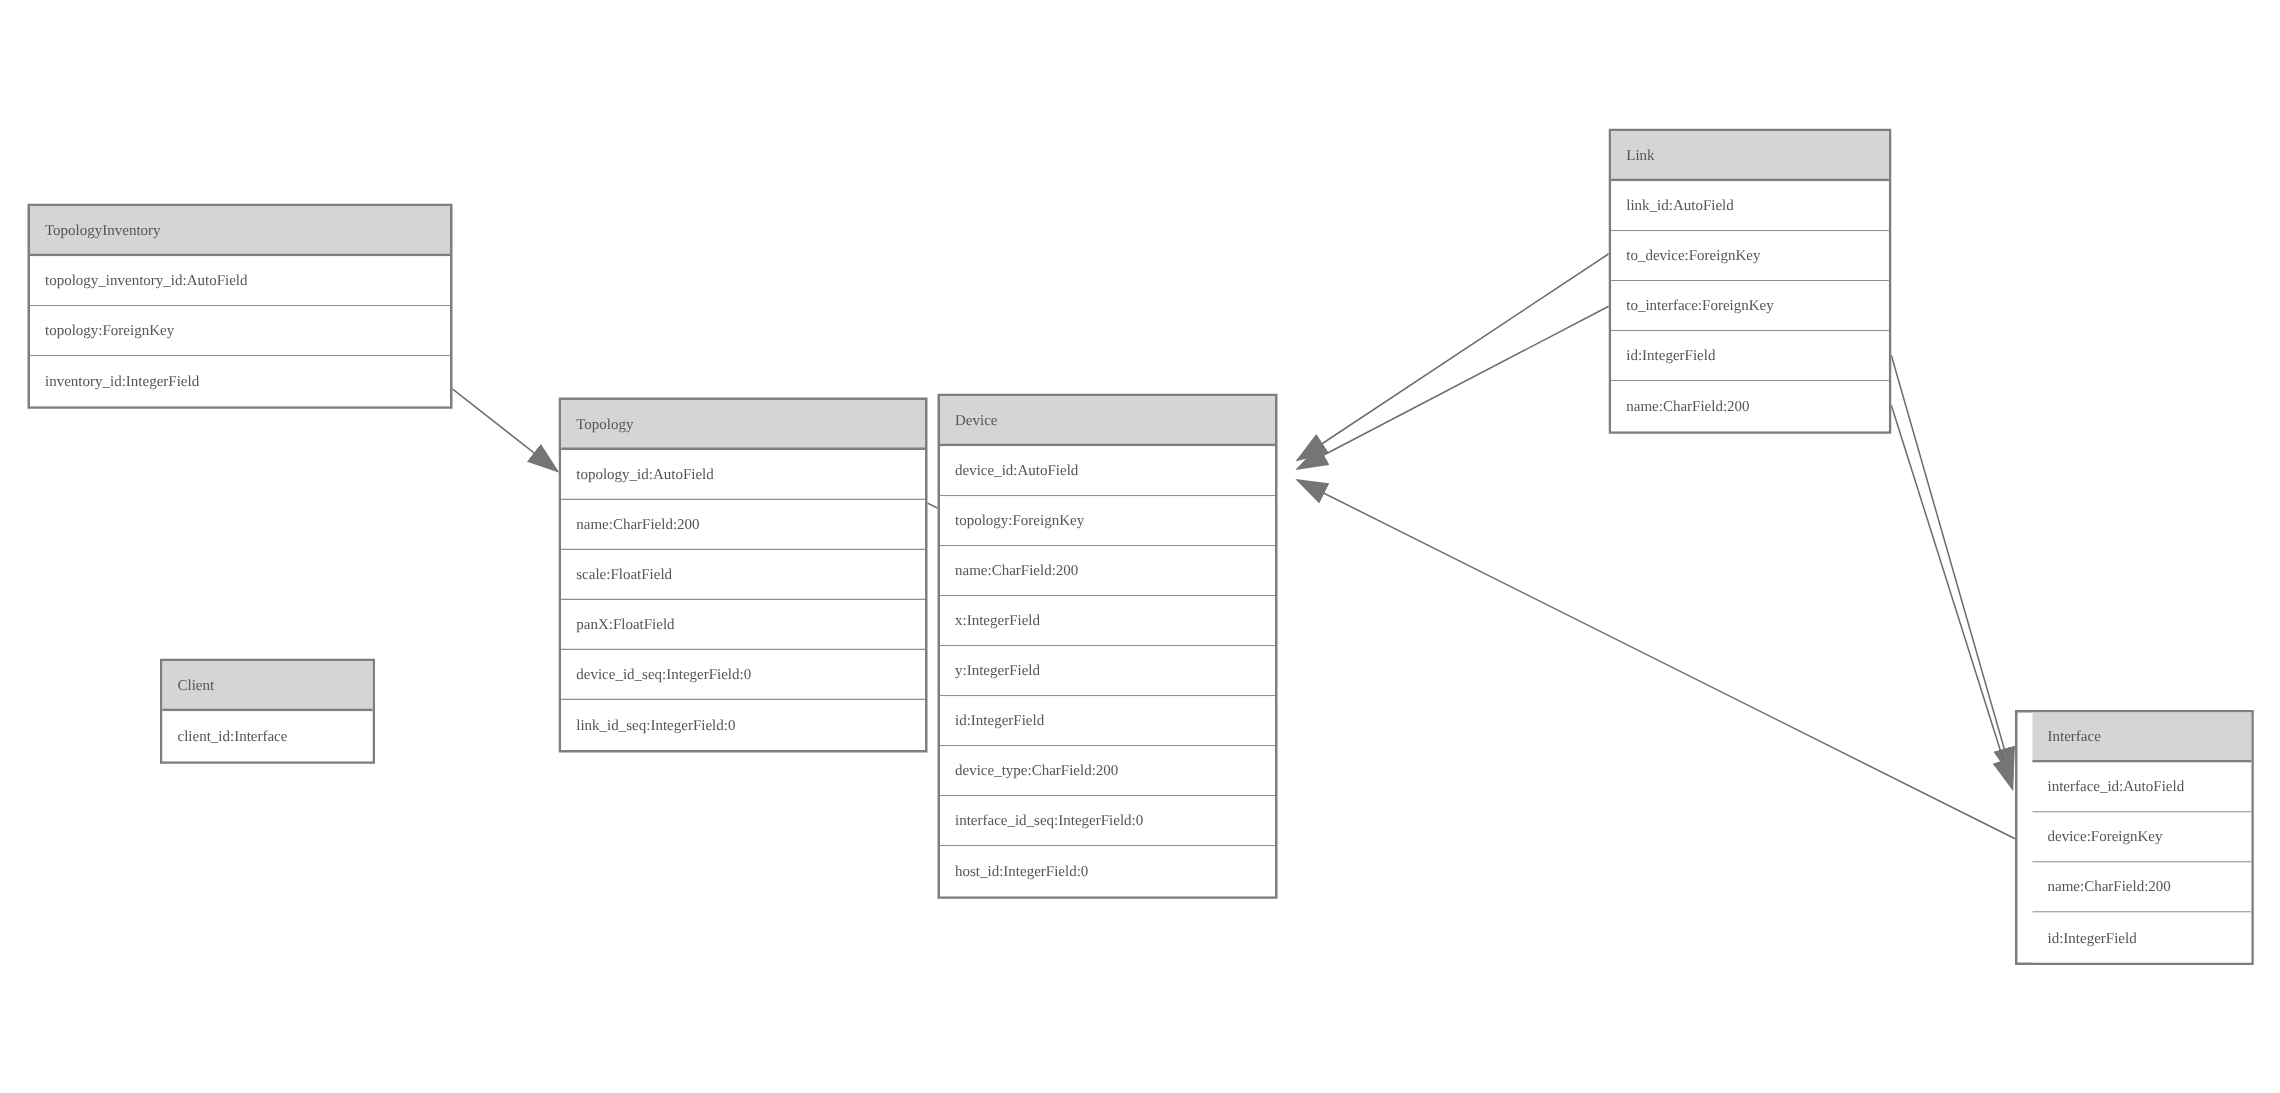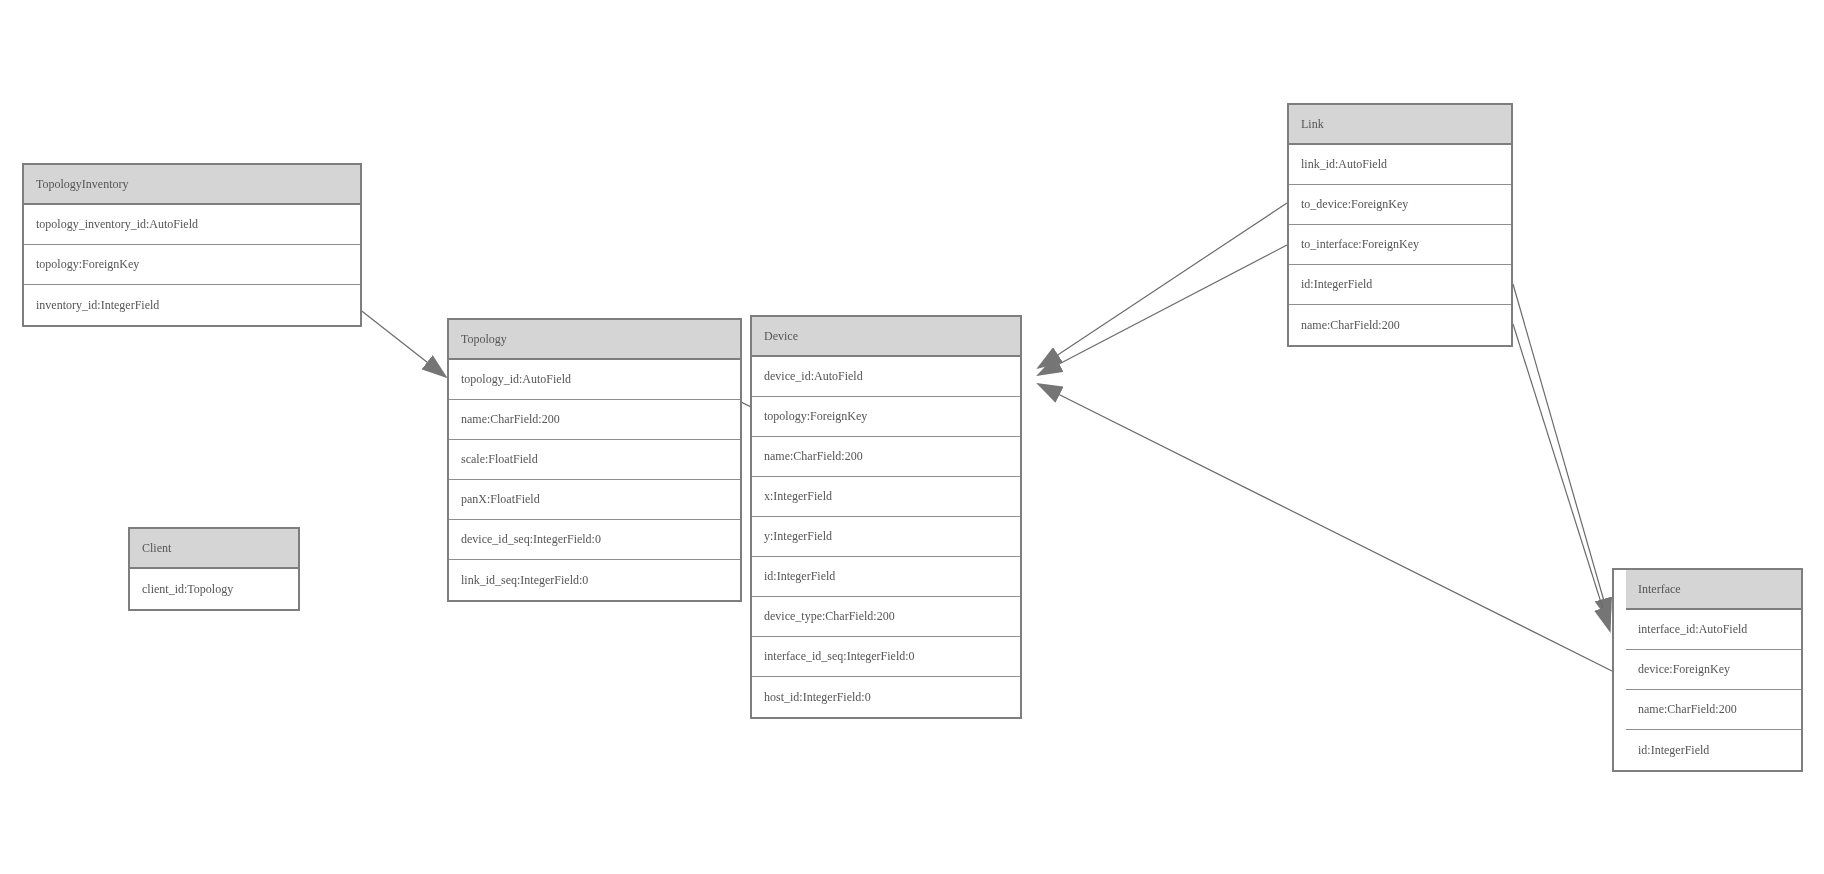--- a/index.html
+++ b/index.html
@@ -72,21 +72,21 @@
       <div class="db-table-header">Topology</div>
       <div class="db-table-row">topology_id:AutoField</div>
       <div class="db-table-row">name:CharField:200</div>
       <div class="db-table-row">scale:FloatField</div>
       <div class="db-table-row">panX:FloatField</div>
       <div class="db-table-row">device_id_seq:IntegerField:0</div>
       <div class="db-table-row">link_id_seq:IntegerField:0</div>
     </div>
     <div class="db-table" style="left: 80px; top: 527px; width: 172px; margin-left: 48px;">
       <div class="db-table-header">Client</div>
-      <div class="db-table-row">client_id:Topology</div>
+      <div class="db-table-row">client_id:Interface</div>
     </div>
     <div class="db-table" style="left: 750px; top: 315px; width: 272px;">
       <div class="db-table-header">Device</div>
       <div class="db-table-row">device_id:AutoField</div>
       <div class="db-table-row">topology:ForeignKey</div>
       <div class="db-table-row">name:CharField:200</div>
       <div class="db-table-row">x:IntegerField</div>
       <div class="db-table-row">y:IntegerField</div>
       <div class="db-table-row">id:IntegerField</div>
       <div class="db-table-row">device_type:CharField:200</div>

